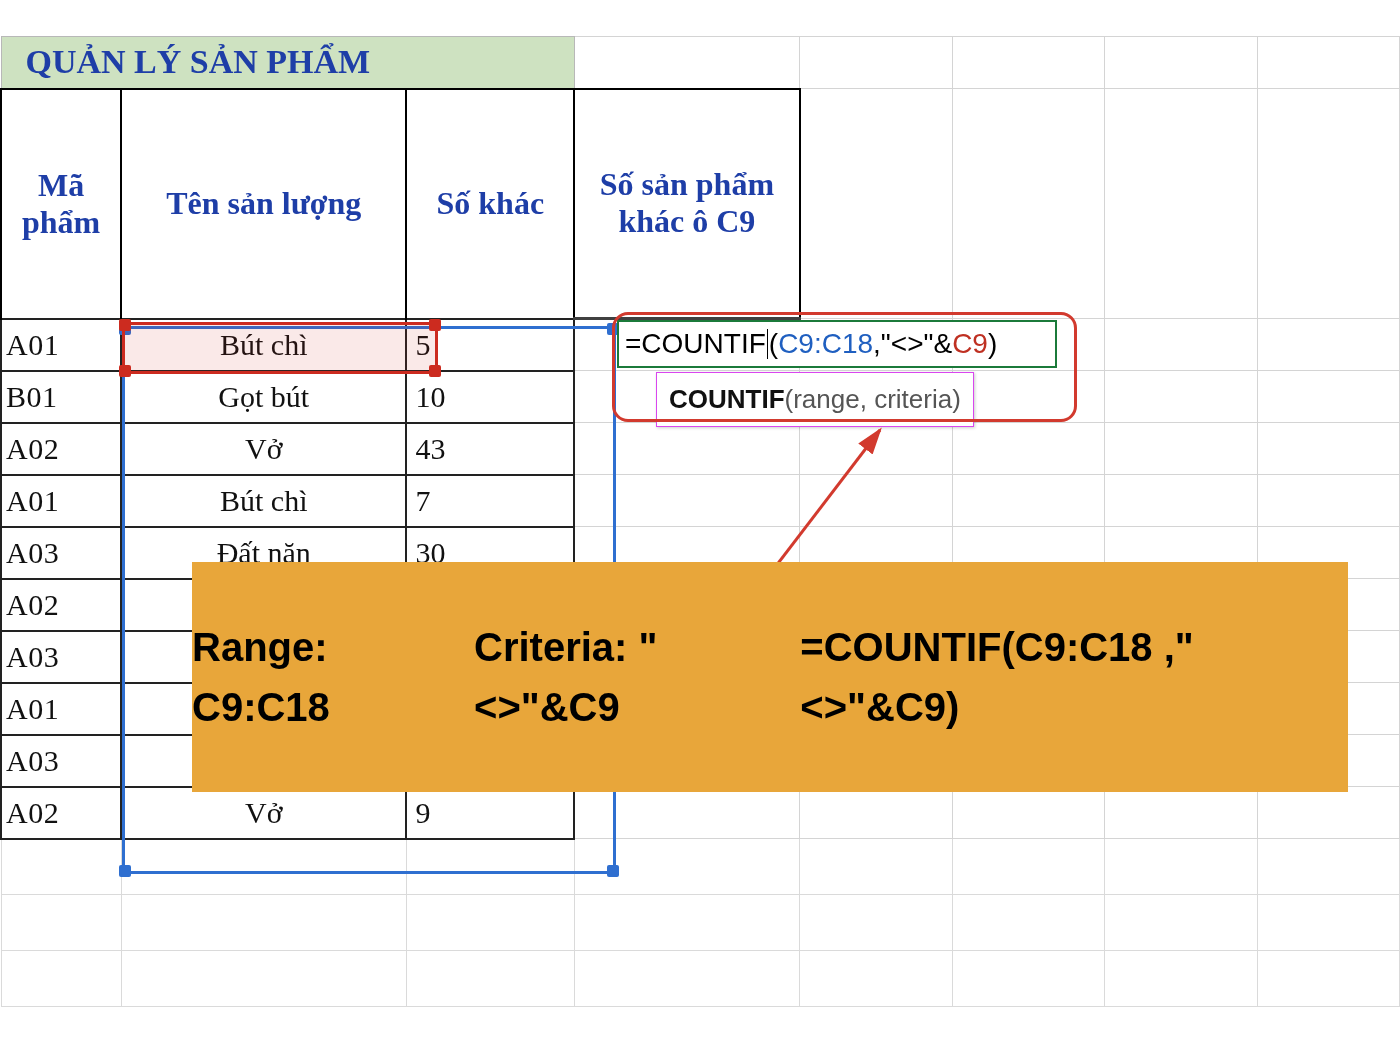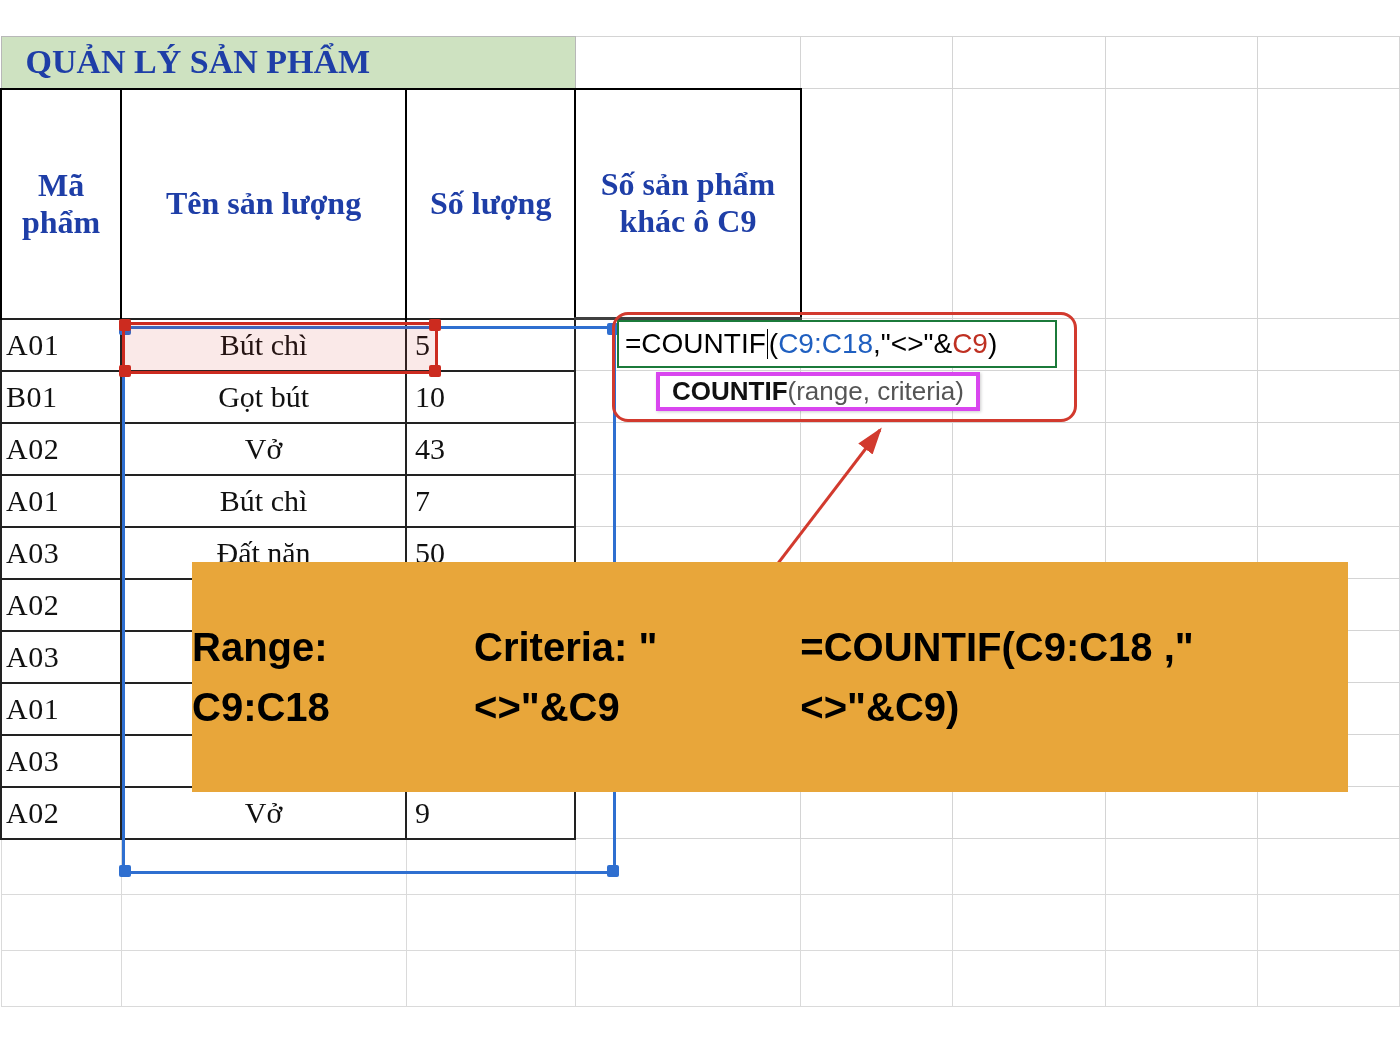--- a/index.html
+++ b/index.html
@@ -128,26 +128,26 @@
     margin: 0 1px;
     vertical-align: middle;
   }
 
   
   .tooltip {
     position: absolute;
     left: 656px;
     top: 372px;
     background: #ffffff;
-    border: 4px solid #d946ef;
+    border: 1px solid #d946ef;
     box-shadow: 1px 1px 3px rgba(0,0,0,0.2);
     font-family: Arial, sans-serif;
     font-size: 26px;
     color: #555;
-    padding: 0 12px;
+    padding: 11px 12px;
     white-space: nowrap;
   }
   .tooltip b { color: #111; font-weight: bold; }
 
   
   .callout-red {
     position: absolute;
     left: 612px;
     top: 312px;
     width: 465px;
@@ -218,21 +218,21 @@
       <td class="outside" style="border:1px solid #d4d4d4"></td>
       <td class="outside" style="border:1px solid #d4d4d4"></td>
       <td class="outside" style="border:1px solid #d4d4d4"></td>
       <td class="outside" style="border:1px solid #d4d4d4"></td>
     </tr>
 
     <tr class="header">
       <th style="white-space:pre-line;border-left:2px solid #000;border-top:2px solid #000;border-right:2px solid #000">Mã
 phẩm</th>
       <th style="border-top:2px solid #000;border-right:2px solid #000">Tên sản lượng</th>
-      <th style="border-top:2px solid #000;border-right:2px solid #000">Số lượng</th>
+      <th style="border-top:2px solid #000;border-right:2px solid #000">Số khác</th>
       <th style="border-top:2px solid #000;border-right:2px solid #000;border-bottom:3px solid #404040">Số sản phẩm khác ô C9</th>
       <th style="border:1px solid #d4d4d4"></th>
       <th style="border:1px solid #d4d4d4"></th>
       <th style="border:1px solid #d4d4d4"></th>
       <th style="border:1px solid #d4d4d4"></th>
     </tr>
 
     <tr class="data first-data">
       <td class="ma">A01</td>
       <td class="center">Bút chì</td>
@@ -269,21 +269,21 @@
       <td class="num colD-right">7</td>
       <td class="outside" style="border:1px solid #d4d4d4"></td>
       <td class="outside" style="border:1px solid #d4d4d4"></td>
       <td class="outside" style="border:1px solid #d4d4d4"></td>
       <td class="outside" style="border:1px solid #d4d4d4"></td>
       <td class="outside" style="border:1px solid #d4d4d4"></td>
     </tr>
     <tr class="data">
       <td class="ma">A03</td>
       <td class="center">Đất nặn</td>
-      <td class="num colD-right">50</td>
+      <td class="num colD-right">30</td>
       <td class="outside" style="border:1px solid #d4d4d4"></td>
       <td class="outside" style="border:1px solid #d4d4d4"></td>
       <td class="outside" style="border:1px solid #d4d4d4"></td>
       <td class="outside" style="border:1px solid #d4d4d4"></td>
       <td class="outside" style="border:1px solid #d4d4d4"></td>
     </tr>
     <tr class="data">
       <td class="ma">A02</td>
       <td class="center"></td>
       <td class="num colD-right"></td>

